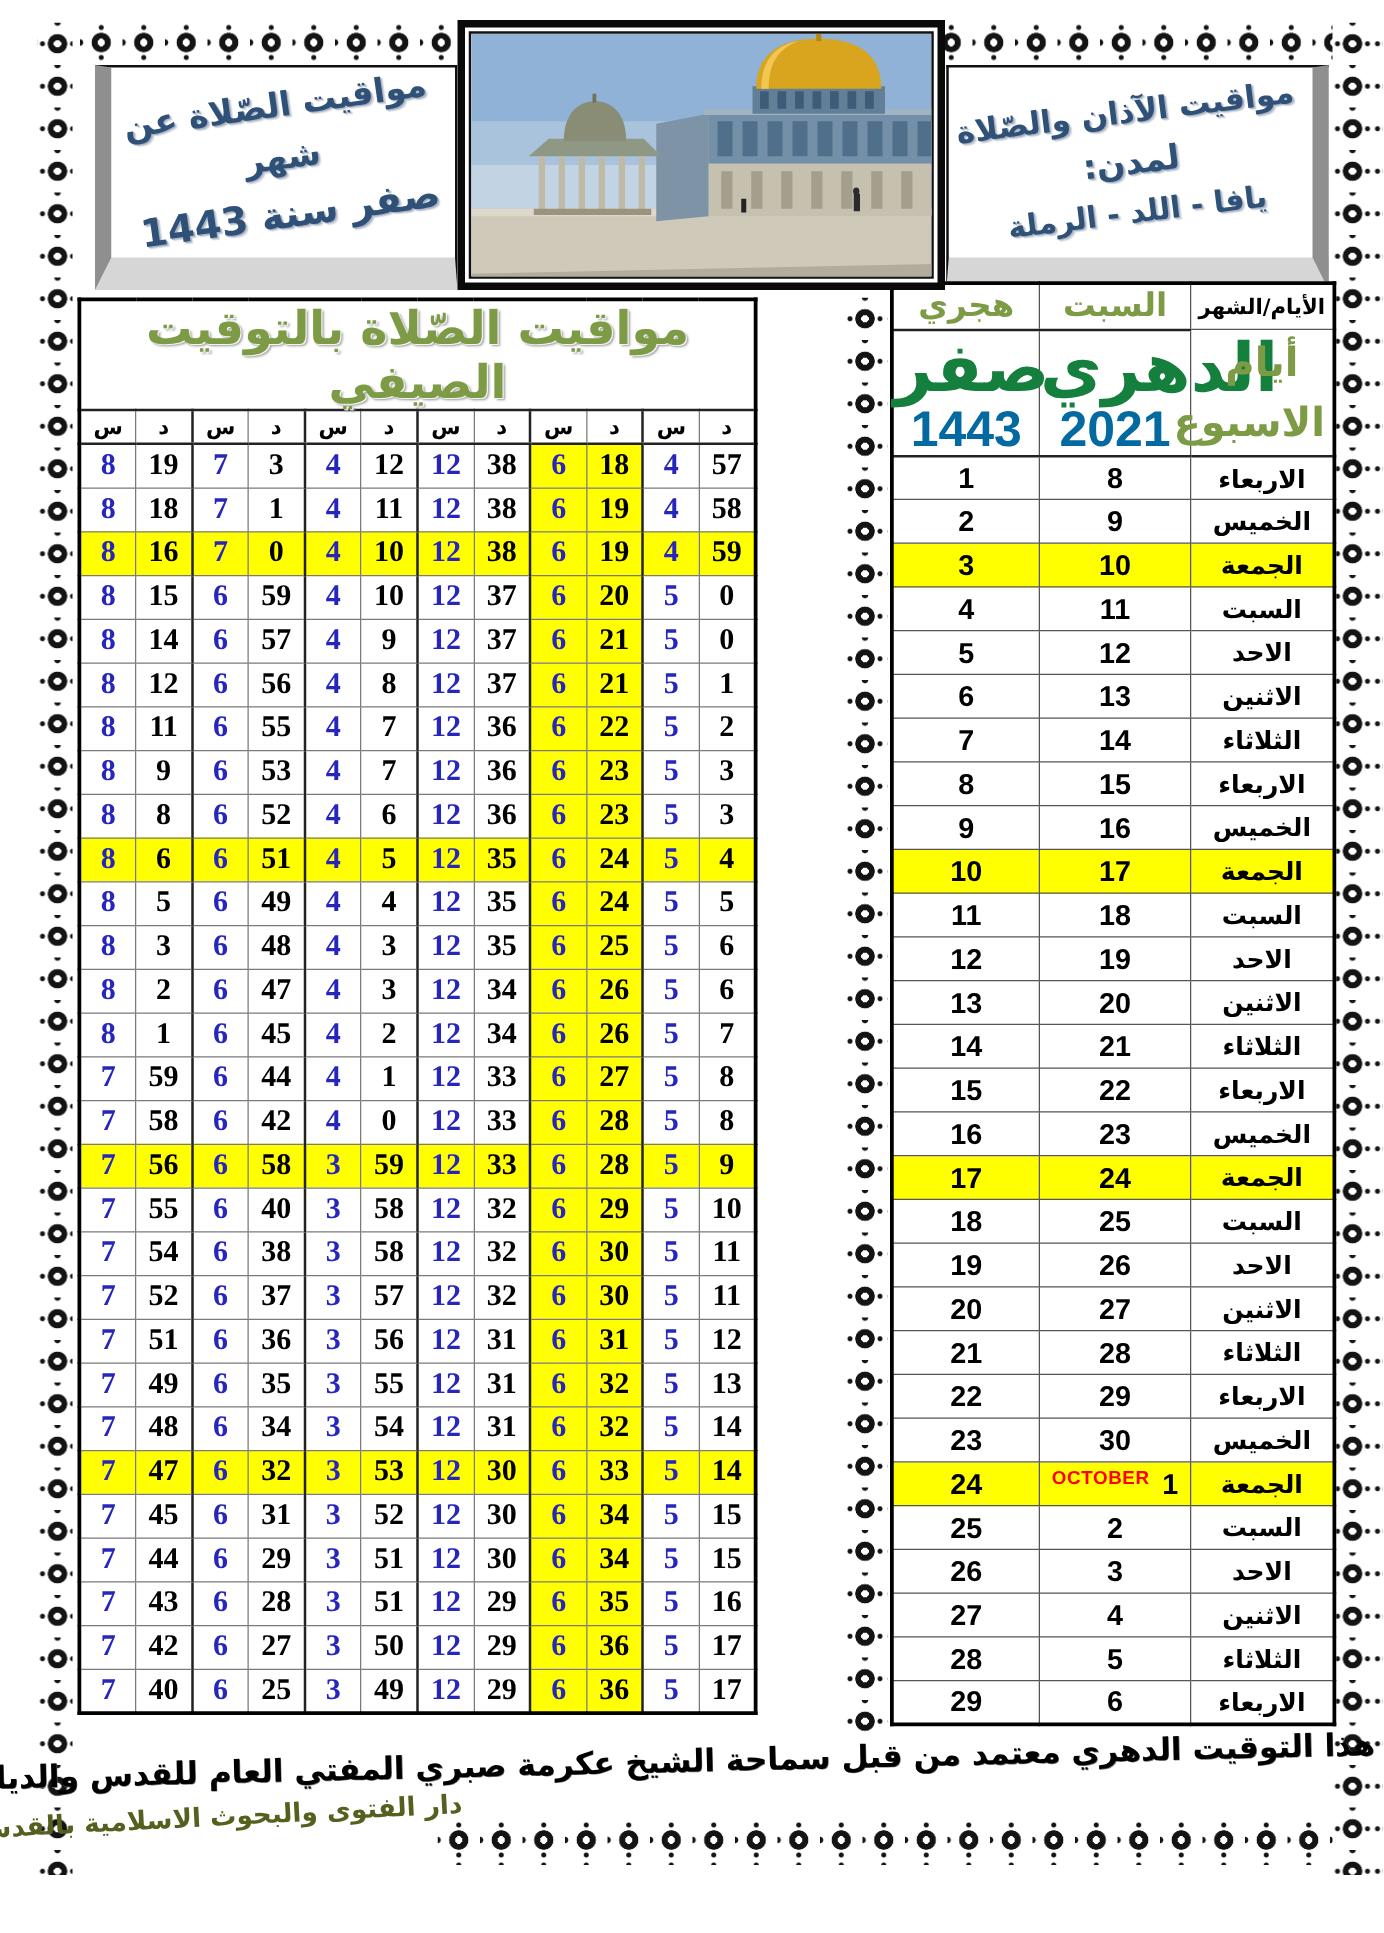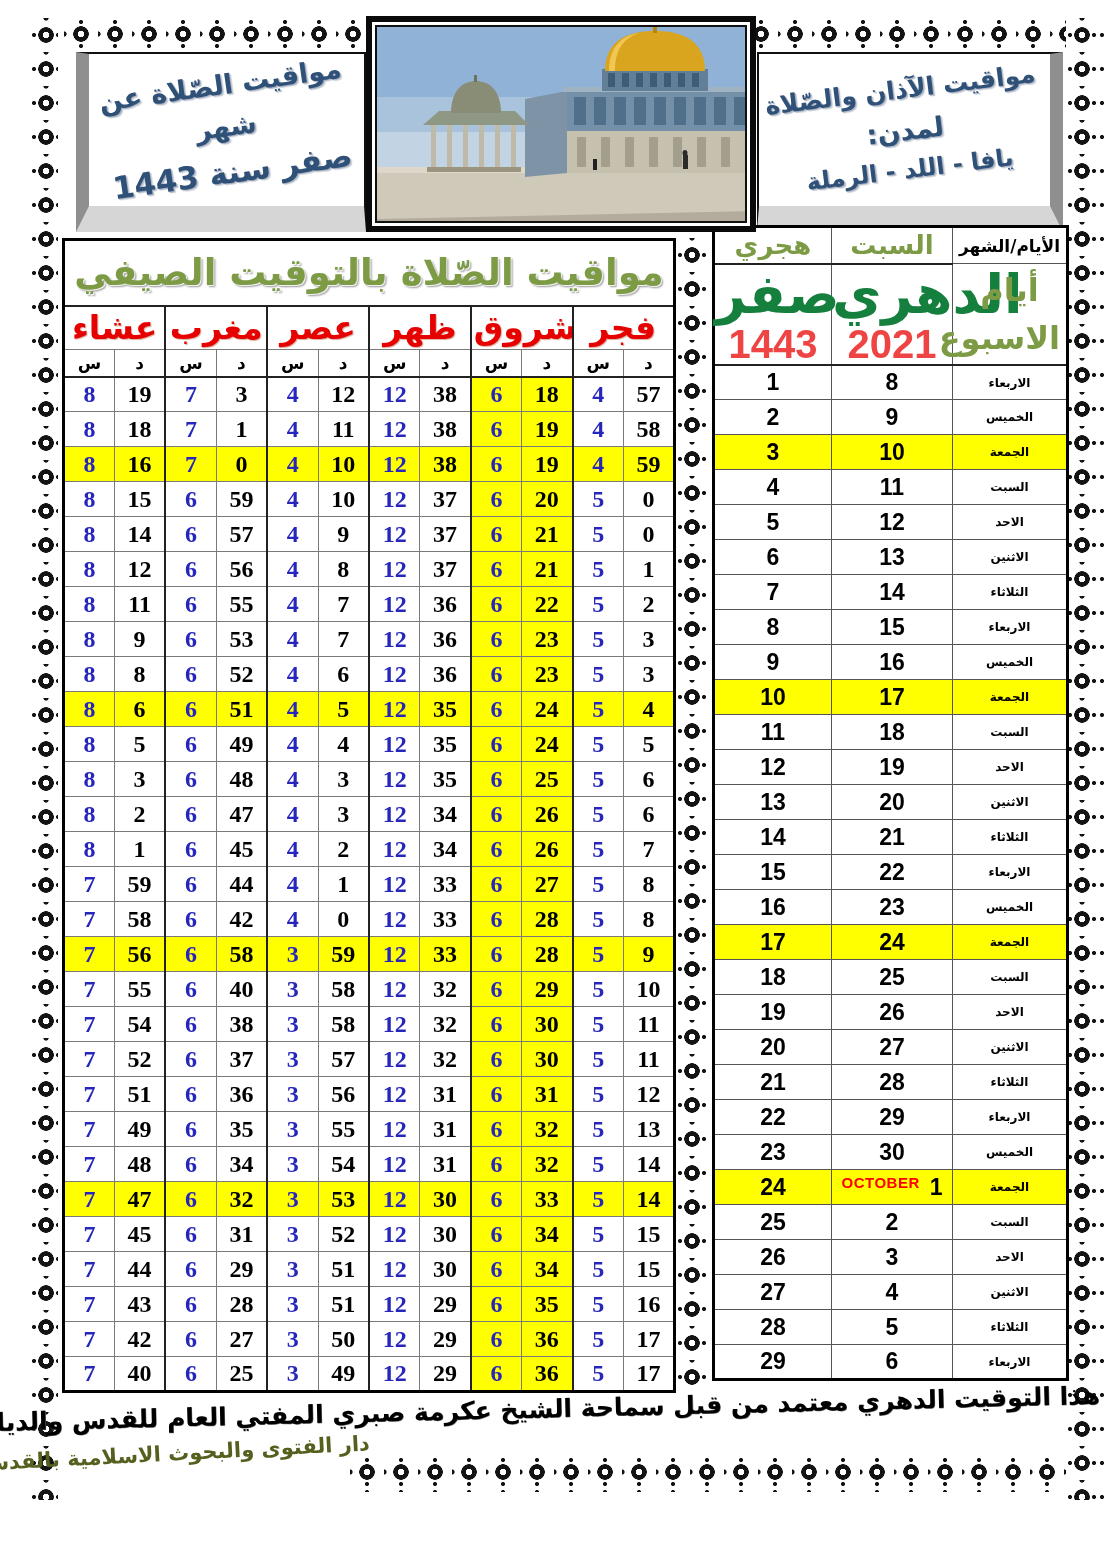--- a/index.html
+++ b/index.html
@@ -60,21 +60,21 @@
   .photo {
     position:absolute; left:366px; top:16px; width:390px; height:216px;
     border:6px solid #0a0a0a; background:#fff; padding:3px; z-index:3;
   }
   .photo-inner { width:100%; height:100%; border:2px solid #111; overflow:hidden; }
   .photo-inner svg { display:block; }
 
   
   table { border-collapse:collapse; }
   .t-left {
-    position:absolute; left:62px; top:238px; width:614px; z-index:2;
+    position:absolute; left:62px; top:238px; width:544px; z-index:2;
     table-layout:fixed; direction:ltr; background:#fff;
     border:3px solid #000;
   }
   .t-left th, .t-left td { border:1px solid #7a7a7a; text-align:center; vertical-align:middle; }
   .t-left .gs { border-left:2px solid #222; }
   .t-left .ttl {
     height:66px; font-size:37px; font-weight:bold; color:#7D9A45; direction:rtl;
     text-shadow:1px 1px 0 #f2f2f2, 2px 2px 2px #9a9a9a; border-bottom:2px solid #222;
   }
   .t-left .prow th {
@@ -93,25 +93,25 @@
   
   .t-right {
     position:absolute; left:712px; top:225px; width:354px; z-index:2;
     table-layout:fixed; direction:ltr; background:#fff; border:3px solid #000;
   }
   .t-right th, .t-right td { border:1px solid #555; text-align:center; vertical-align:middle; }
   .t-right .era   { height:37px; font-size:26px; font-weight:bold; color:#7D9A45; border-bottom:2px solid #222; }
   .t-right .corner{ font-size:17px; font-weight:bold; color:#000; direction:rtl; }
   .t-right .mcell { height:100px; border-bottom:2px solid #222; }
   .t-right .mname { font-size:54px; font-weight:bold; color:#15803d; line-height:1.1; }
-  .t-right .myear { font-size:40px; font-weight:bold; color:#ef4444; font-family:"Liberation Sans", sans-serif; line-height:1.0; }
+  .t-right .myear { font-size:40px; font-weight:bold; color:#0369a1; font-family:"Liberation Sans", sans-serif; line-height:1.0; }
   .t-right .wlabel{ font-size:32px; font-weight:bold; color:#7D9A45; direction:rtl; line-height:1.5; padding:0 6px; }
   .t-right tbody td { height:35px; }
   .t-right td.num { font-family:"Liberation Sans", sans-serif; font-weight:bold; font-size:23px; color:#000; }
-  .t-right td.day { font-weight:bold; font-size:12px; color:#000; direction:rtl; }
+  .t-right td.day { font-weight:bold; font-size:20px; color:#000; direction:rtl; }
   .octwrap { display:flex; align-items:flex-start; justify-content:center; gap:10px; }
   .oct { color:#FF0000; font-family:"Liberation Sans", sans-serif; font-weight:bold; font-size:15px; letter-spacing:.5px; }
   .octnum { font-family:"Liberation Sans", sans-serif; font-weight:bold; font-size:23px; color:#000; }
 
   
   .foot1 {
     position:absolute; left:30px; top:1394px; width:1070px; z-index:2;
     text-align:center; font-size:25px; font-weight:bold; color:#000;
     direction:rtl; white-space:nowrap; transform:rotate(-1.4deg);
     text-shadow:0.5px 0.5px 0 #777;
@@ -215,28 +215,20 @@
       <div class="l2">لمدن:</div>
       <div class="l3">يافا - اللد - الرملة</div>
     </div>
   </div>
 
   <table class="t-left">
     <thead>
       <tr>
         <th colspan="12" class="ttl">مواقيت الصّلاة بالتوقيت الصيفي</th>
       </tr>
-      <tr class="prow">
-          <th colspan="2">عشاء</th>
-          <th colspan="2" class="gs">مغرب</th>
-          <th colspan="2" class="gs">عصر</th>
-          <th colspan="2" class="gs">ظهر</th>
-          <th colspan="2" class="gs">شروق</th>
-          <th colspan="2" class="gs">فجر</th>
-        </tr>
       <tr class="sdrow">
           <th class="">س</th>
           <th class="">د</th>
           <th class="gs">س</th>
           <th class="">د</th>
           <th class="gs">س</th>
           <th class="">د</th>
           <th class="gs">س</th>
           <th class="">د</th>
           <th class="gs">س</th>

